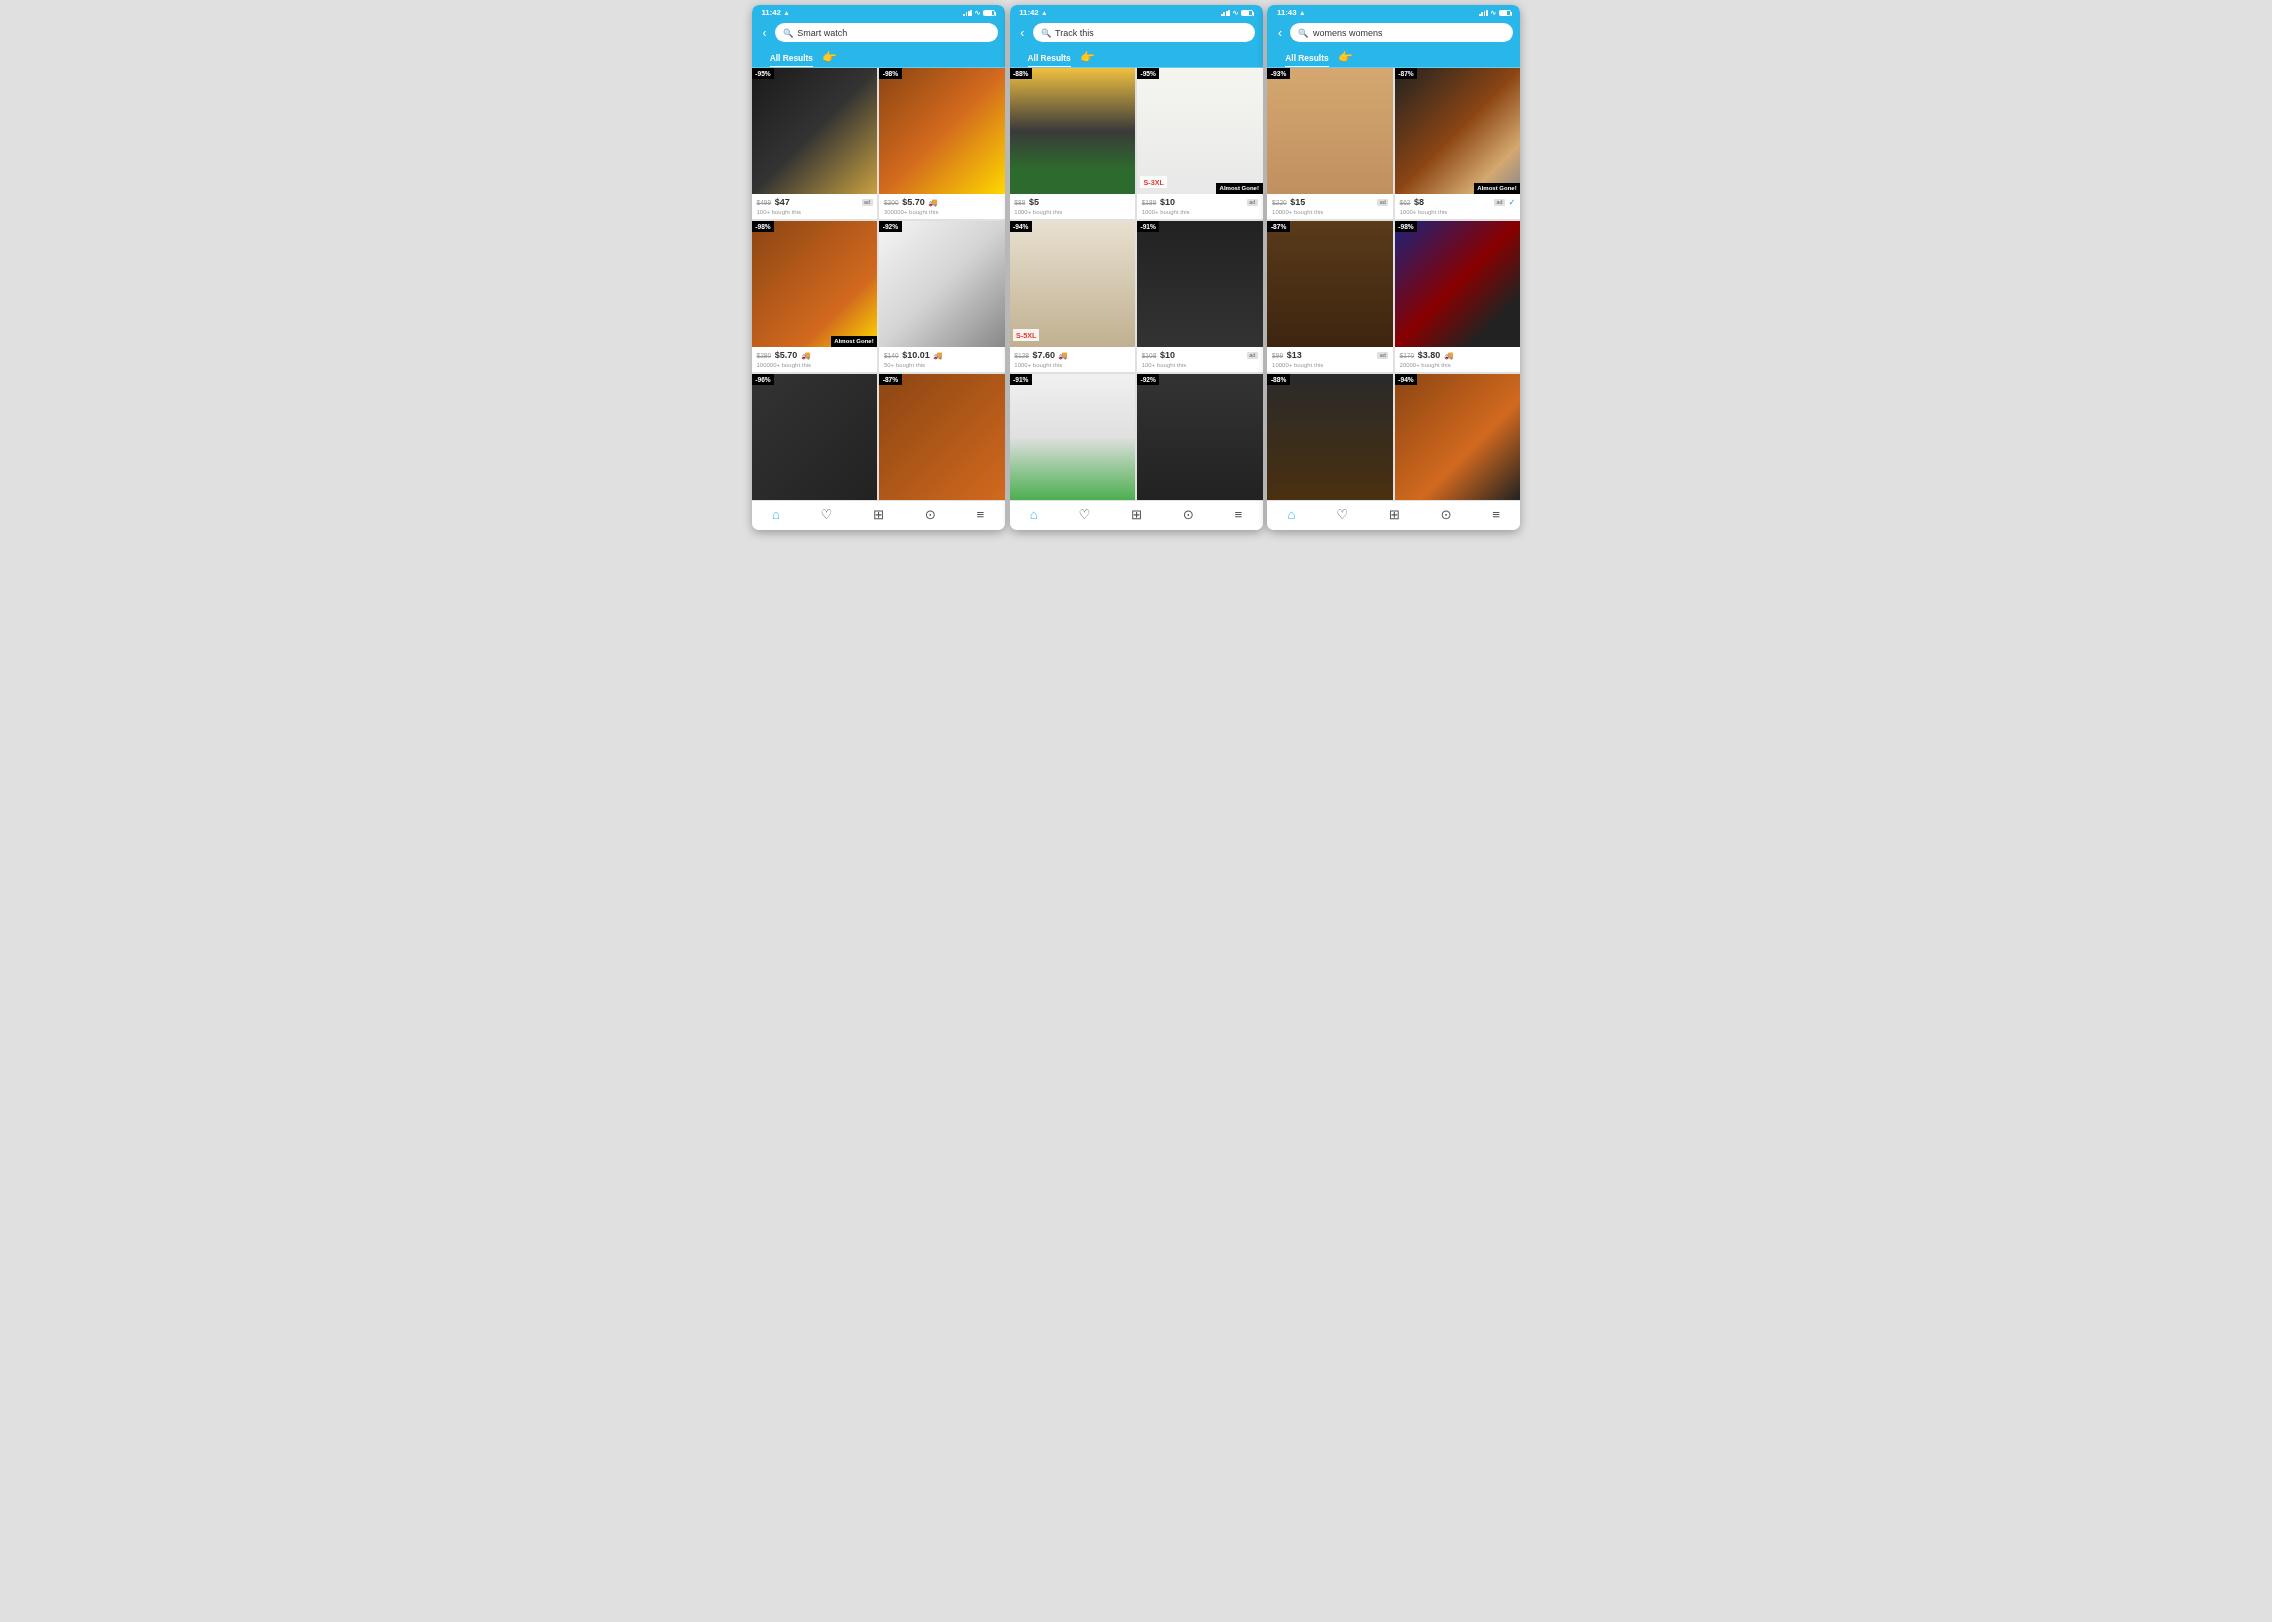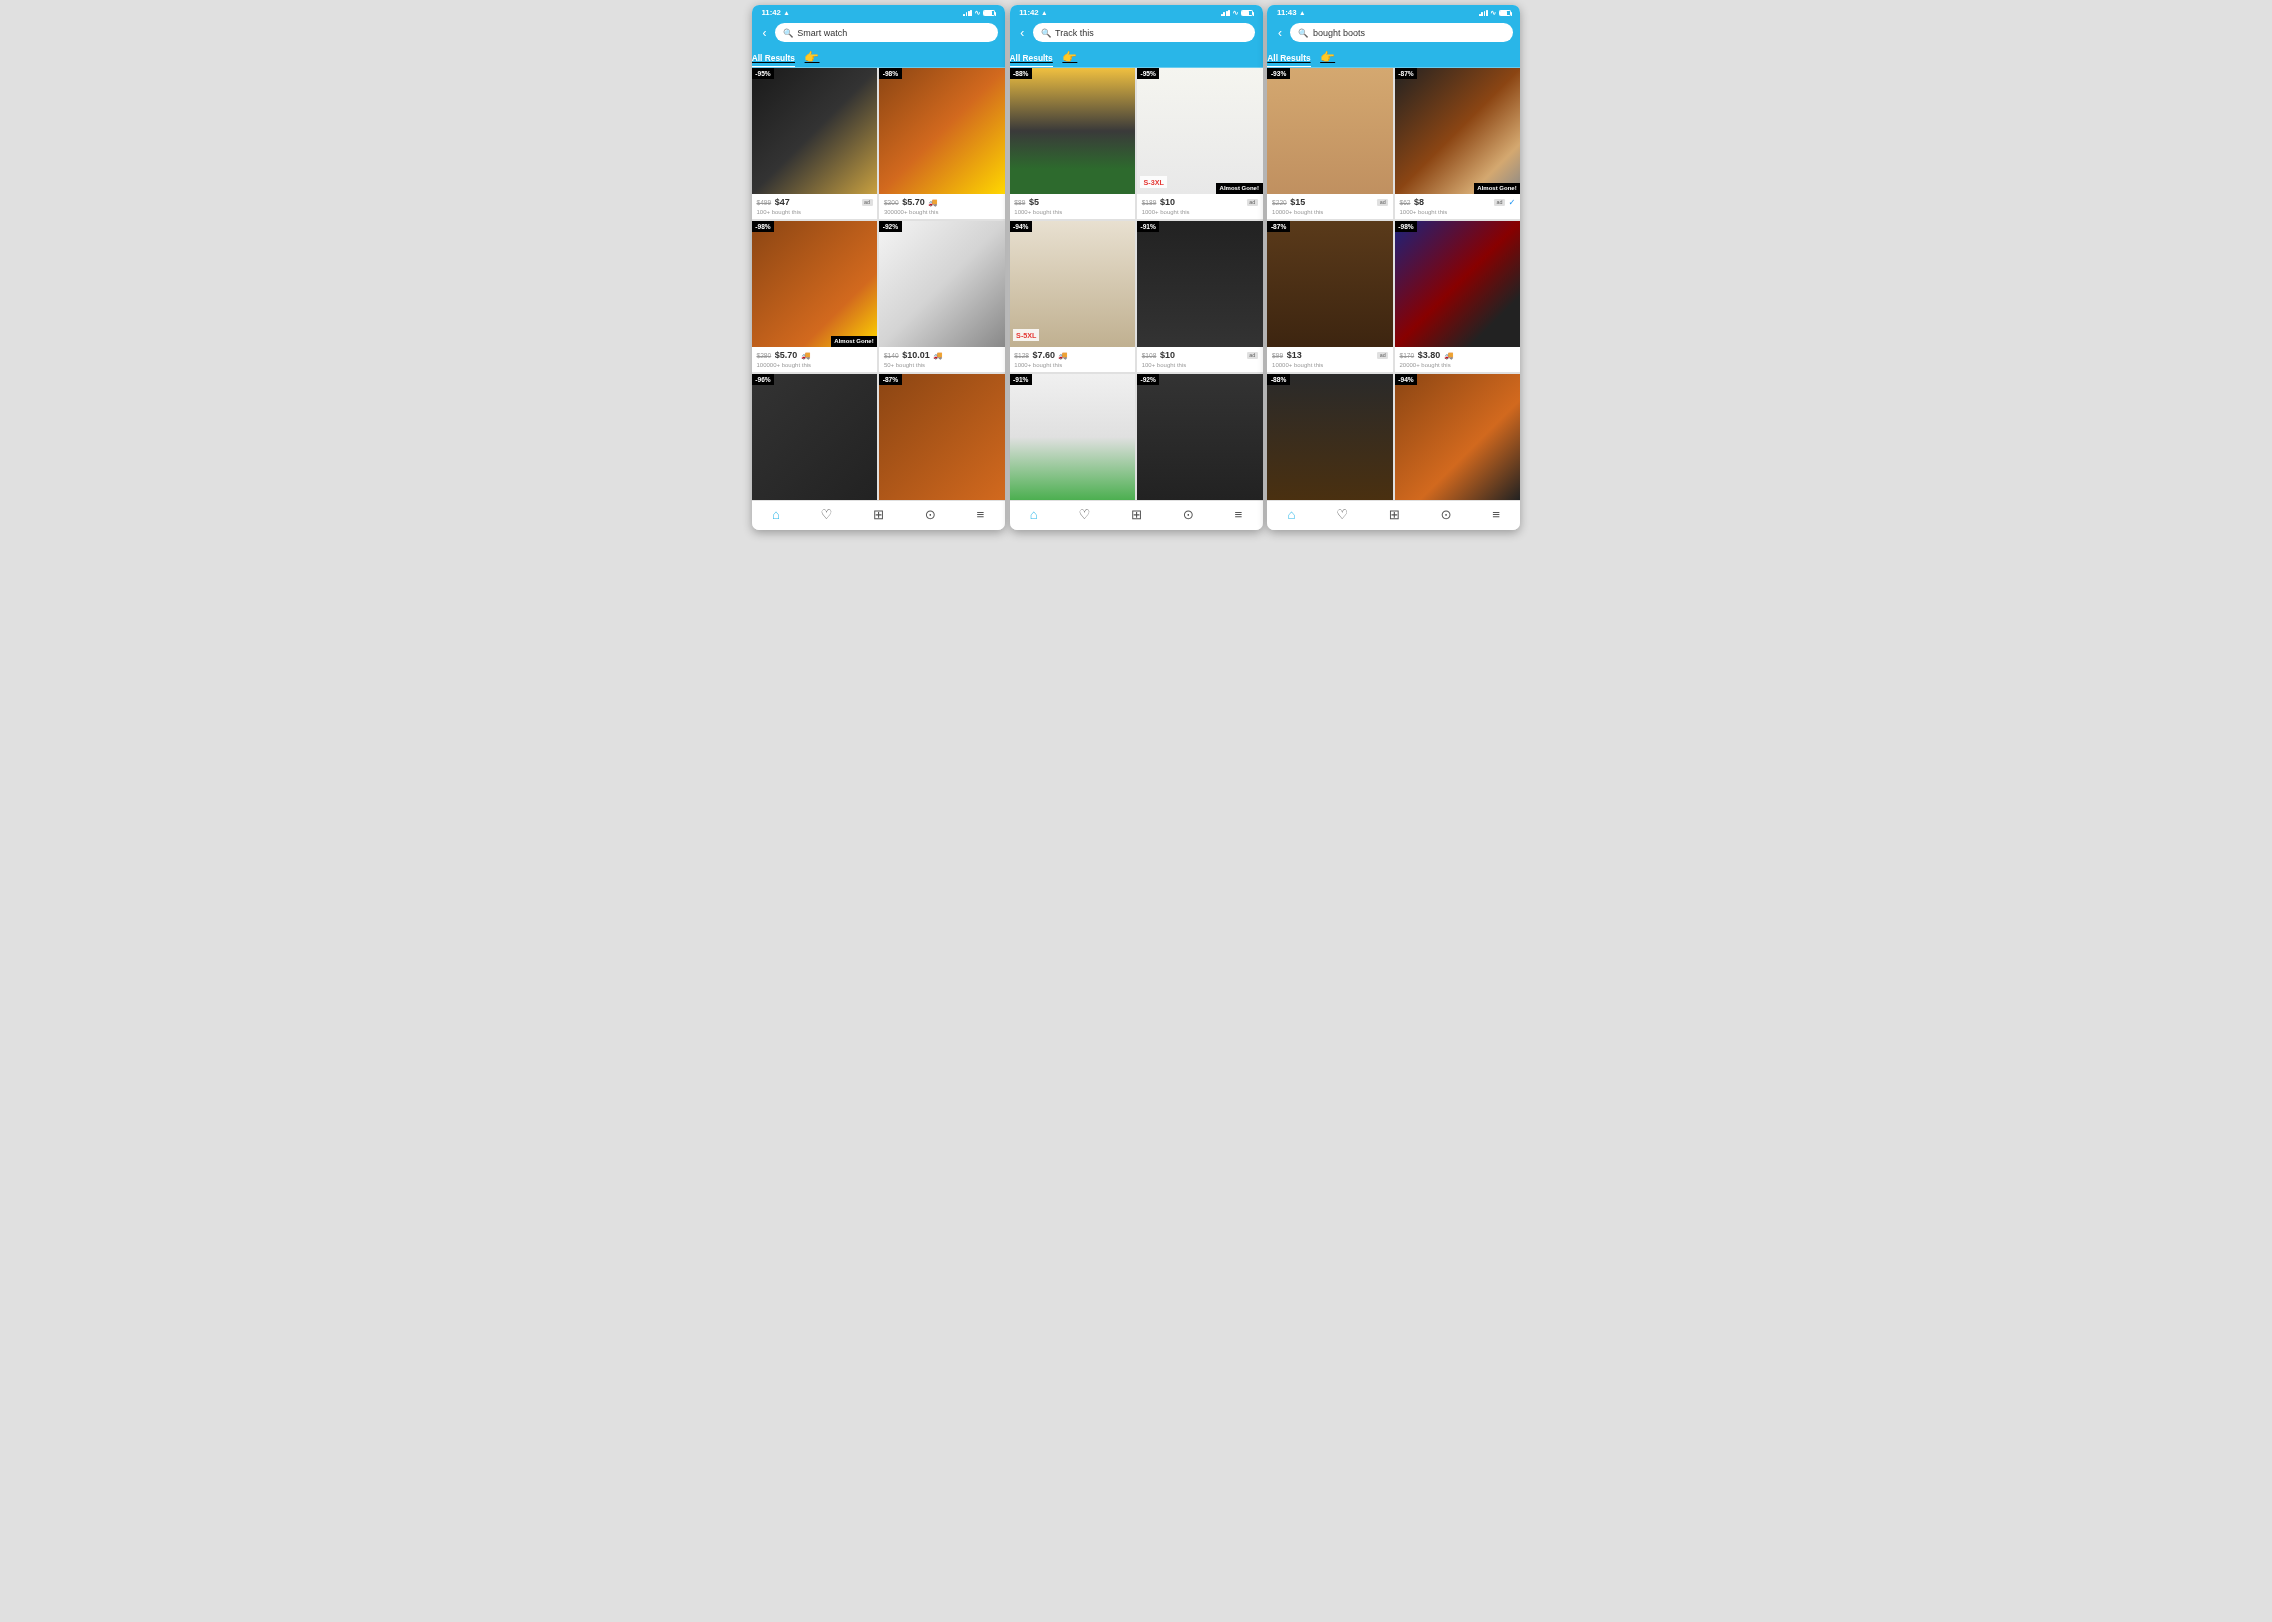--- a/index.html
+++ b/index.html
@@ -73,26 +73,25 @@
       align-items: center;
       padding: 4.2px 8.4px;
       gap: 3.6px;
     }
     .search-icon { color: #999; font-size: 8.4px; }
     .search-text { color: #333; font-size: 9px; font-weight: 400; }
 
     
     .tabs-area {
       background: #29b6e8;
-      padding: 0 0;
+      padding: 0 18px;
       display: flex;
       align-items: center;
       gap: 7.2px;
       border-bottom: 1.2px solid rgba(255,255,255,0.3);
-      text-decoration: underline;
     }
     .tab-item {
       color: white;
       font-size: 8.4px;
       font-weight: 600;
       padding: 4.8px 0 3.6px;
       border-bottom: 1.8px solid white;
       cursor: pointer;
     }
     .tab-emoji { font-size: 12px; margin-left: 2.4px; }
@@ -573,21 +572,21 @@
         <div class="battery-icon">
           <div class="battery-fill"></div>
         </div>
       </div>
     </div>
 
     <div class="search-area">
       <div class="back-btn">‹</div>
       <div class="search-bar">
         <span class="search-icon">🔍</span>
-        <span class="search-text">bought boots</span>
+        <span class="search-text">womens womens</span>
       </div>
     </div>
 
     <div class="tabs-area">
       <div class="tab-item">All Results</div>
       <span class="tab-emoji">👉</span>
     </div>
   <div class="products-grid">
         <div class="product-card">
       <div class="product-image-wrap">

